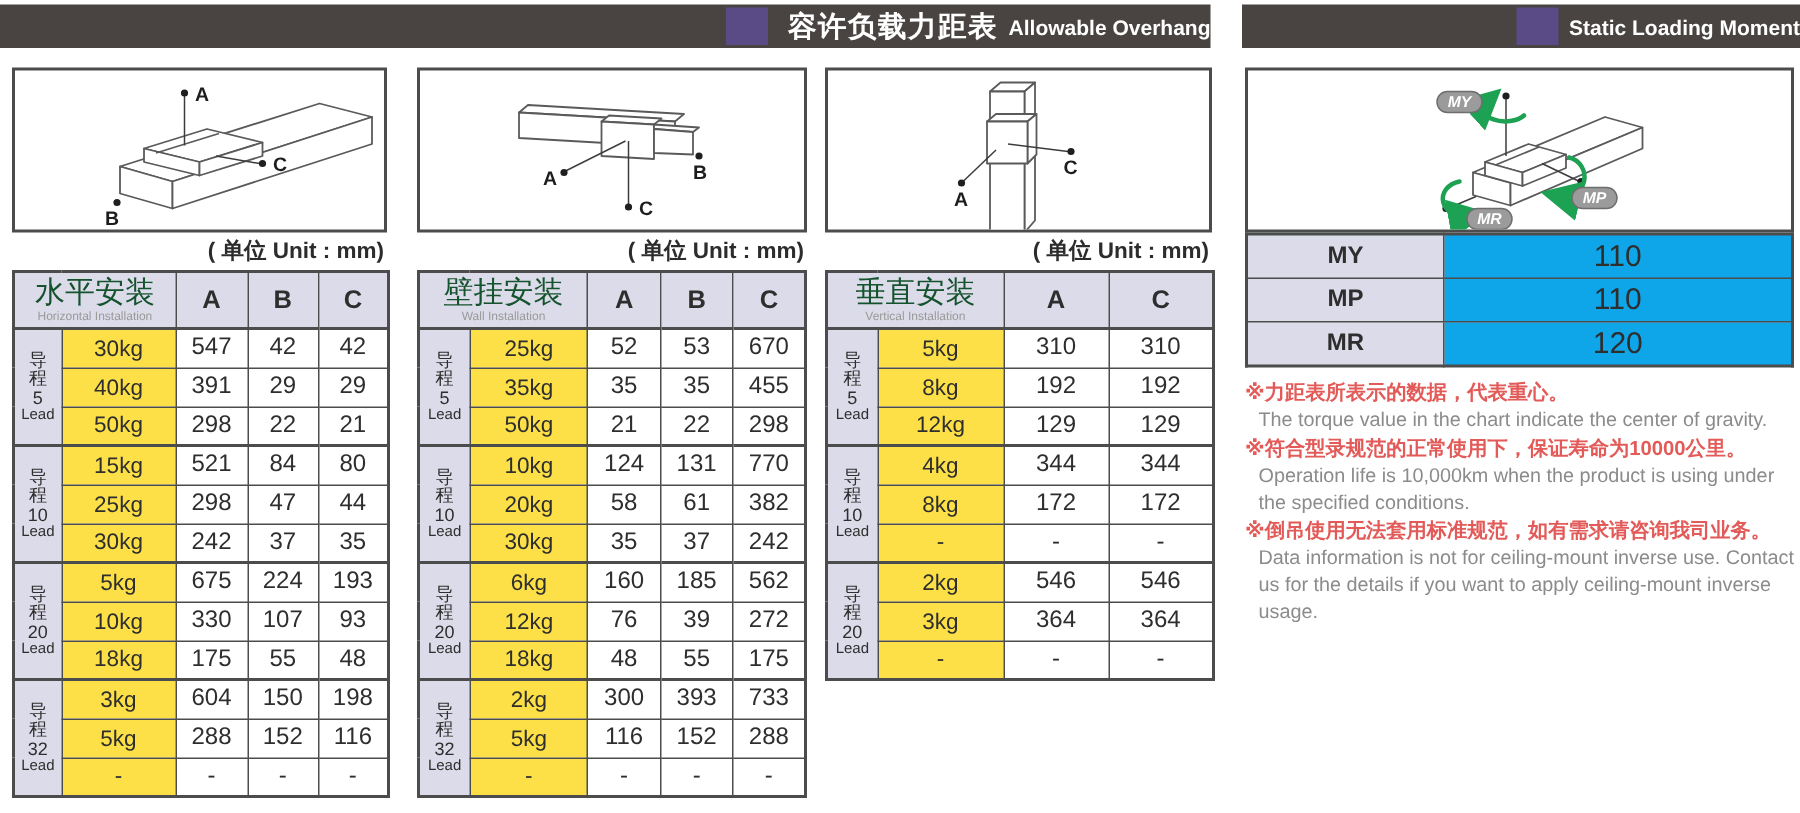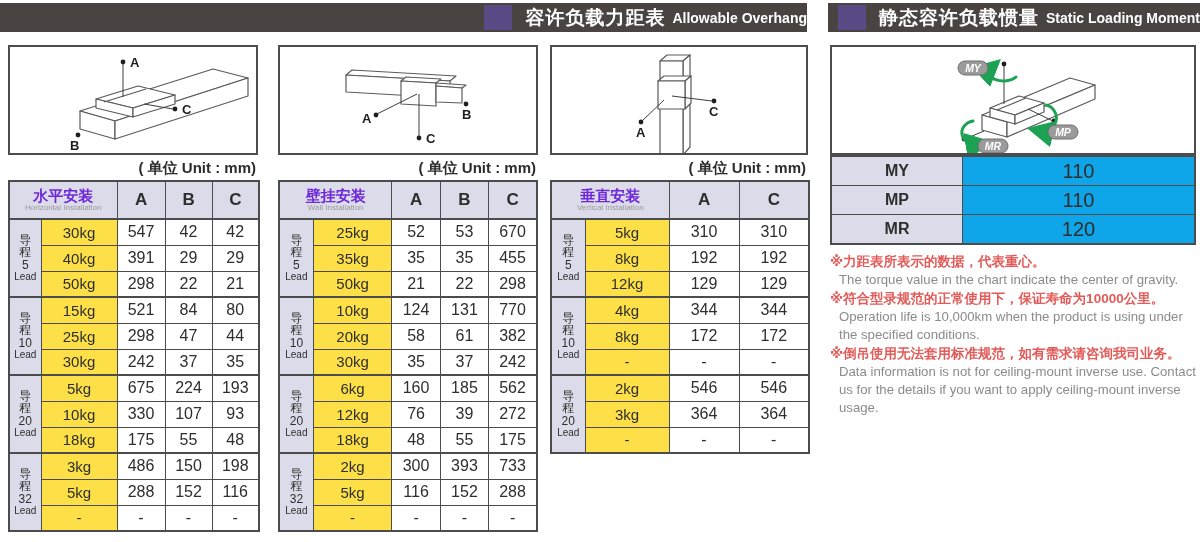--- a/index.html
+++ b/index.html
@@ -22,21 +22,21 @@
   #col4{left:830px;width:366px;}
   .diagram{height:110px;border:2px solid #4c4c4c;background:#fff;box-sizing:border-box;}
   .diagram svg{display:block;width:100%;height:100%;}
   .unit{font-size:15px;font-weight:bold;color:#2c2c2c;text-align:right;height:25px;line-height:25px;padding-right:2px;}
   
   table.spec{border-collapse:collapse;width:100%;table-layout:fixed;border:2px solid #4c4c4c;}
   .spec td,.spec th{border:1px solid #4c4c4c;text-align:center;vertical-align:middle;padding:0;overflow:hidden;}
   .spec tr{height:26px;}
   .spec tr.head{height:38px;}
   .spec th.title{background:#dcdbe9;}
-  .spec .tzh{font-size:15px;font-weight:bold;line-height:1.15;color:#6d28d9;}
+  .spec .tzh{font-size:20px;font-weight:normal;line-height:1.15;color:#14532d;}
   .spec .ten{font-size:8px;color:#9a9a9a;font-weight:normal;line-height:1.1;}
   .spec th.colh{background:#dcdbe9;font-size:17px;font-weight:600;}
   .spec td.lead{background:#dcdbe9;font-size:12px;line-height:1.05;padding:1px 0;}
   .spec td.lead .le{font-size:10px;}
   .spec td.kg{background:#fde047;font-size:15px;}
   .spec td.val{font-size:16px;background:#fff;}
   .spec tr.gtop td{border-top:2px solid #4c4c4c;}
   
   table.mtable{border-collapse:collapse;width:100%;table-layout:fixed;border:2px solid #4c4c4c;}
   .mtable td{border:1px solid #4c4c4c;height:26px;text-align:center;vertical-align:middle;}
@@ -58,21 +58,20 @@
 </head>
 <body>
 
 <div class="hbar" id="bar-left">
   <div class="sq"></div>
   <span class="zh">容许负载力距表</span>
   <span class="en">Allowable Overhang</span>
 </div>
 <div class="hbar" id="bar-right">
   <div class="sq"></div>
-  <span class="zh">静态容许负载惯量</span>
   <span class="en">Static Loading Moment</span>
 </div>
 
 <div class="col" id="col1">
   <div class="diagram">
     <svg viewBox="0 0 246 106">
       <g class="lineart">
         <polygon points="70,64 203,22 238,31 105,74"></polygon>
         <polygon points="70,64 105,74 105,92 70,82"></polygon>
         <polygon points="105,74 238,31 238,49 105,92"></polygon>
@@ -183,21 +182,21 @@
           <td class="val">48</td>
         </tr>
         <tr class="gtop">
           <td class="lead" rowspan="3">
                 <div>导</div>
             <div>程</div>
                 <div class="ln">32</div>
             <div class="le">Lead</div>
           </td>
           <td class="kg">3kg</td>
-          <td class="val">486</td>
+          <td class="val">604</td>
           <td class="val">150</td>
           <td class="val">198</td>
         </tr>
         <tr>
           <td class="kg">5kg</td>
           <td class="val">288</td>
           <td class="val">152</td>
           <td class="val">116</td>
         </tr>
         <tr>

